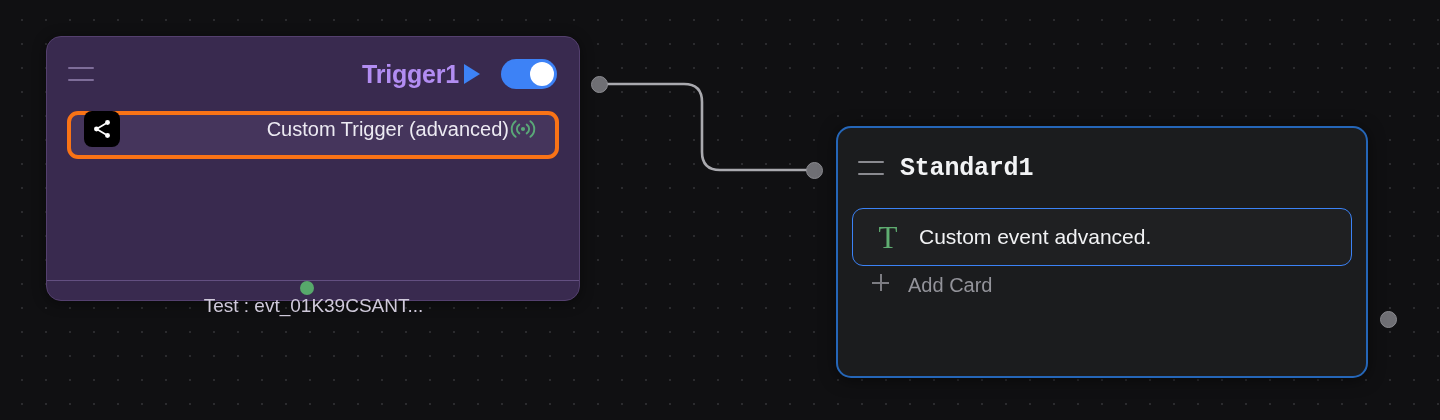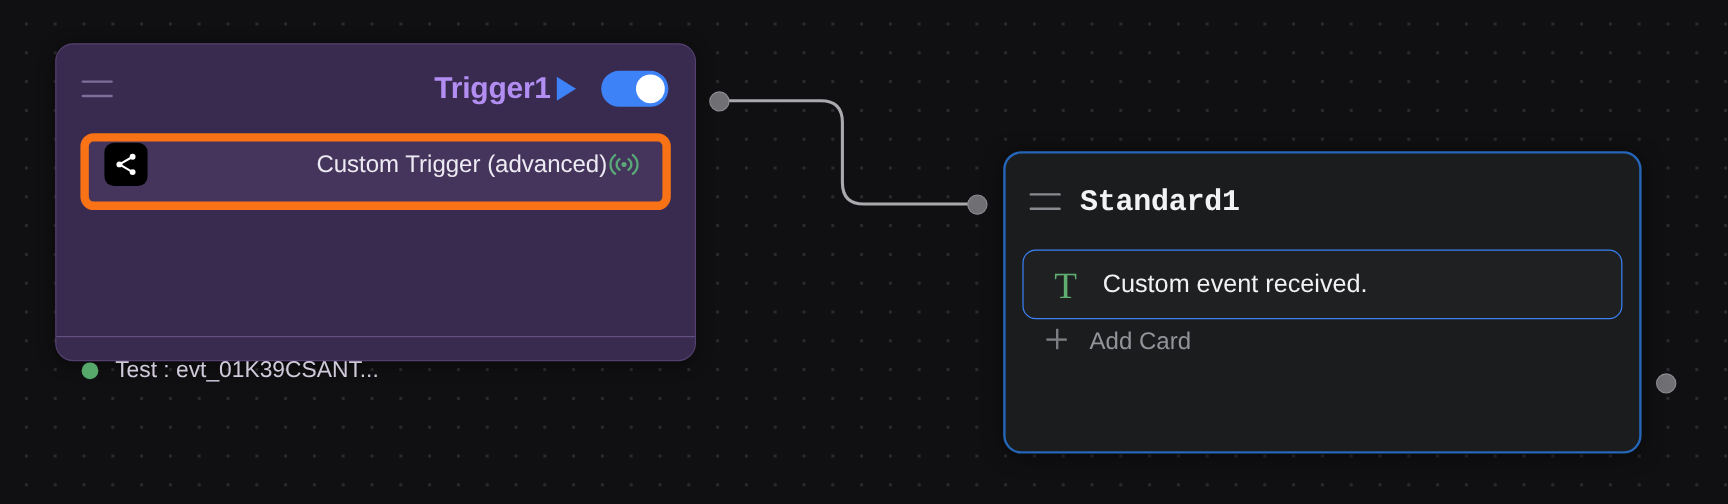--- a/index.html
+++ b/index.html
@@ -127,24 +127,24 @@
     left: 29px;
     width: 24px;
     height: 24px;
     border-radius: 50%;
     background: #ffffff;
   }
 
   
   .trigger-card {
     margin: 0 20px;
-    height: 64px;
+    height: 48px;
     border-radius: 11px;
     background: #45355c;
-    border: 7px solid #f97316;
+    border: 4px solid #f97316;
     display: flex;
     align-items: center;
     padding: 0 18px 12px 13px;
     box-sizing: border-box;
   }
   .app-icon {
     width: 36px;
     height: 36px;
     border-radius: 8px;
     background: #000000;
@@ -178,20 +178,21 @@
     position: absolute;
     left: 0;
     right: 0;
     top: 244px;
     height: 20px;
     display: flex;
     align-items: center;
     padding: 0 20px 0 21px;
     box-sizing: border-box;
     height: 56px;
+    flex-direction: column;
   }
   .status-dot {
     width: 14px;
     height: 14px;
     border-radius: 50%;
     background: #57a86b;
     flex: none;
     margin-right: 14px;
   }
   .test-label {
@@ -344,21 +345,21 @@
     <div class="node-header">
       <div class="drag-handle">
         <span></span>
           <span></span>
       </div>
       <div class="node-title" id="standard1-title">Standard1</div>
     </div>
 
     <div class="std-card">
       <div class="t-icon">T</div>
-      <div class="std-card-label">Custom event received.</div>
+      <div class="std-card-label">Custom event advanced.</div>
     </div>
 
     <div class="add-card-row">
       <div class="plus-icon"></div>
       <div class="add-card-label">Add Card</div>
     </div>
   </div>
 
 </div>
 

